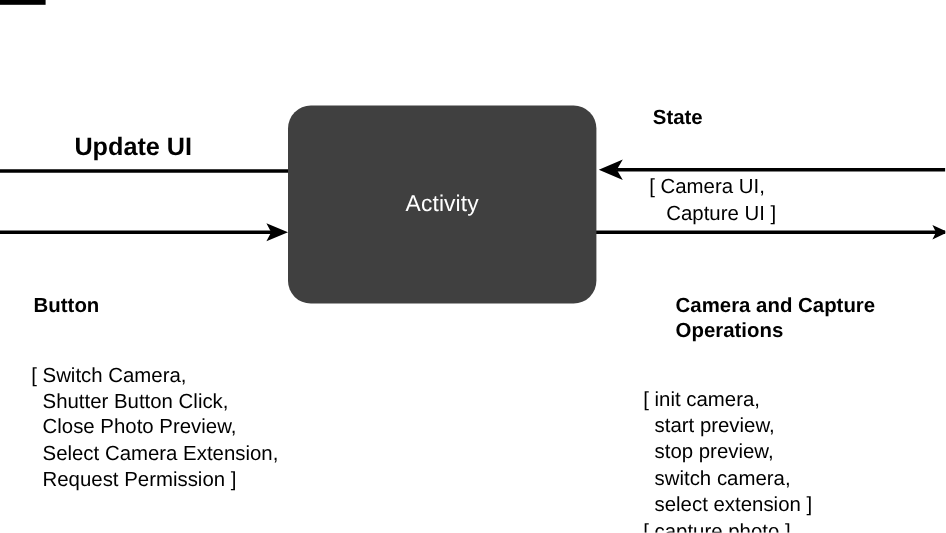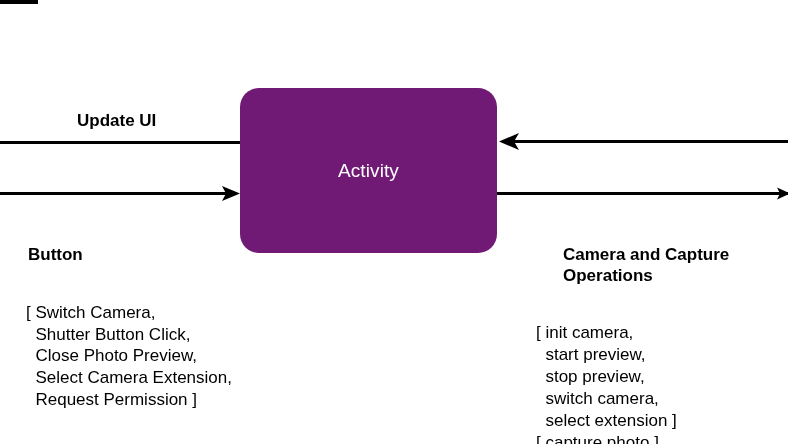--- a/index.html
+++ b/index.html
@@ -36,21 +36,21 @@
     background: #000000;
   }
 
   
   .node-activity {
     position: absolute;
     left: 240px;
     top: 88px;
     width: 257px;
     height: 165px;
-    background: #701a75;
+    background: #404040;
     border-radius: 19px;
     display: flex;
     align-items: center;
     justify-content: center;
     z-index: 3;
   }
   .node-activity-label {
     color: #ffffff;
     font-size: 19px;
     font-weight: 400;
@@ -59,24 +59,23 @@
   }
 
   
   .txt {
     position: absolute;
     color: #000000;
     white-space: pre;
     z-index: 4;
   }
   .edge-label {
-    font-size: 17px;
+    font-size: 21px;
     font-weight: 700;
     line-height: 1.18;
-    margin-left: 15px;
   }
   .block-heading {
     font-size: 17px;
     font-weight: 700;
     line-height: 1.22;
     margin: 0;
   }
   .block-list {
     font-size: 17px;
     font-weight: 400;
@@ -115,20 +114,25 @@
     <line x1="495" y1="193.5" x2="788" y2="193.5" stroke="#000000" stroke-width="3"></line>
     <polygon points="790,193.5 777,187.5 780,193.5 777,199.5" fill="#000000"></polygon>
   </svg>
 
   <div class="node-activity">
     <span class="node-activity-label">Activity</span>
   </div>
 
   <div class="txt edge-label lbl-update-ui">Update UI</div>
 
+  <div class="txt lbl-state">
+    <div class="block-heading">State</div>
+    <div class="block-list">[ Camera UI,
+   Capture UI ]</div>
+  </div>
 
   <div class="txt lbl-actions">
     <div class="block-heading">Button</div>
     <div class="block-list">[ Switch Camera,
   Shutter Button Click,
   Close Photo Preview,
   Select Camera Extension,
   Request Permission ]</div>
   </div>
 

